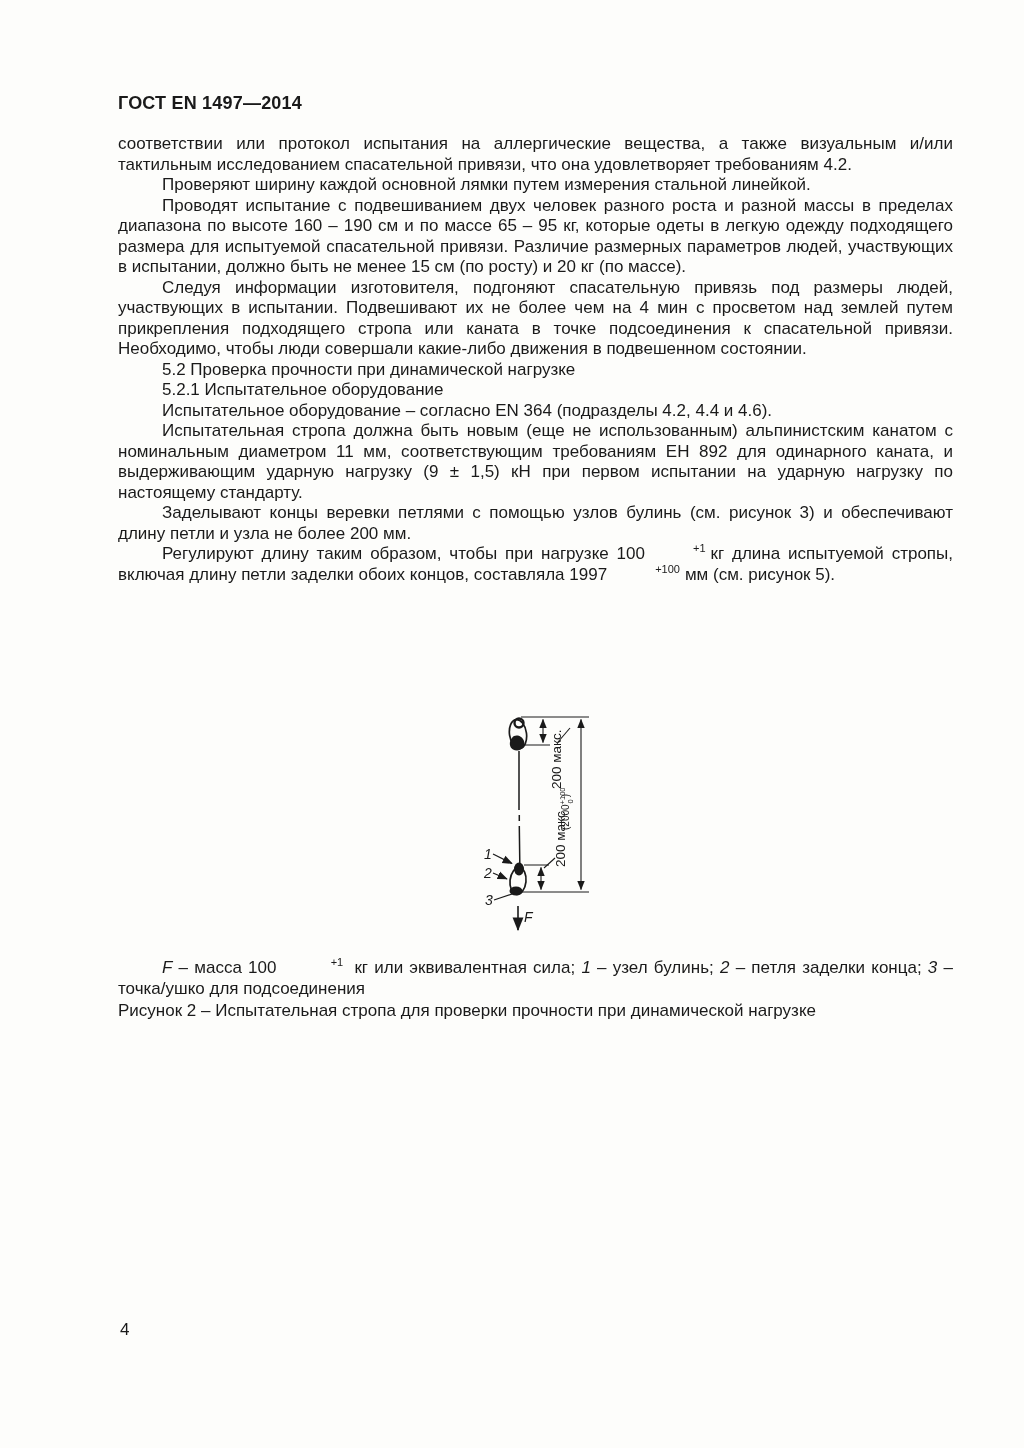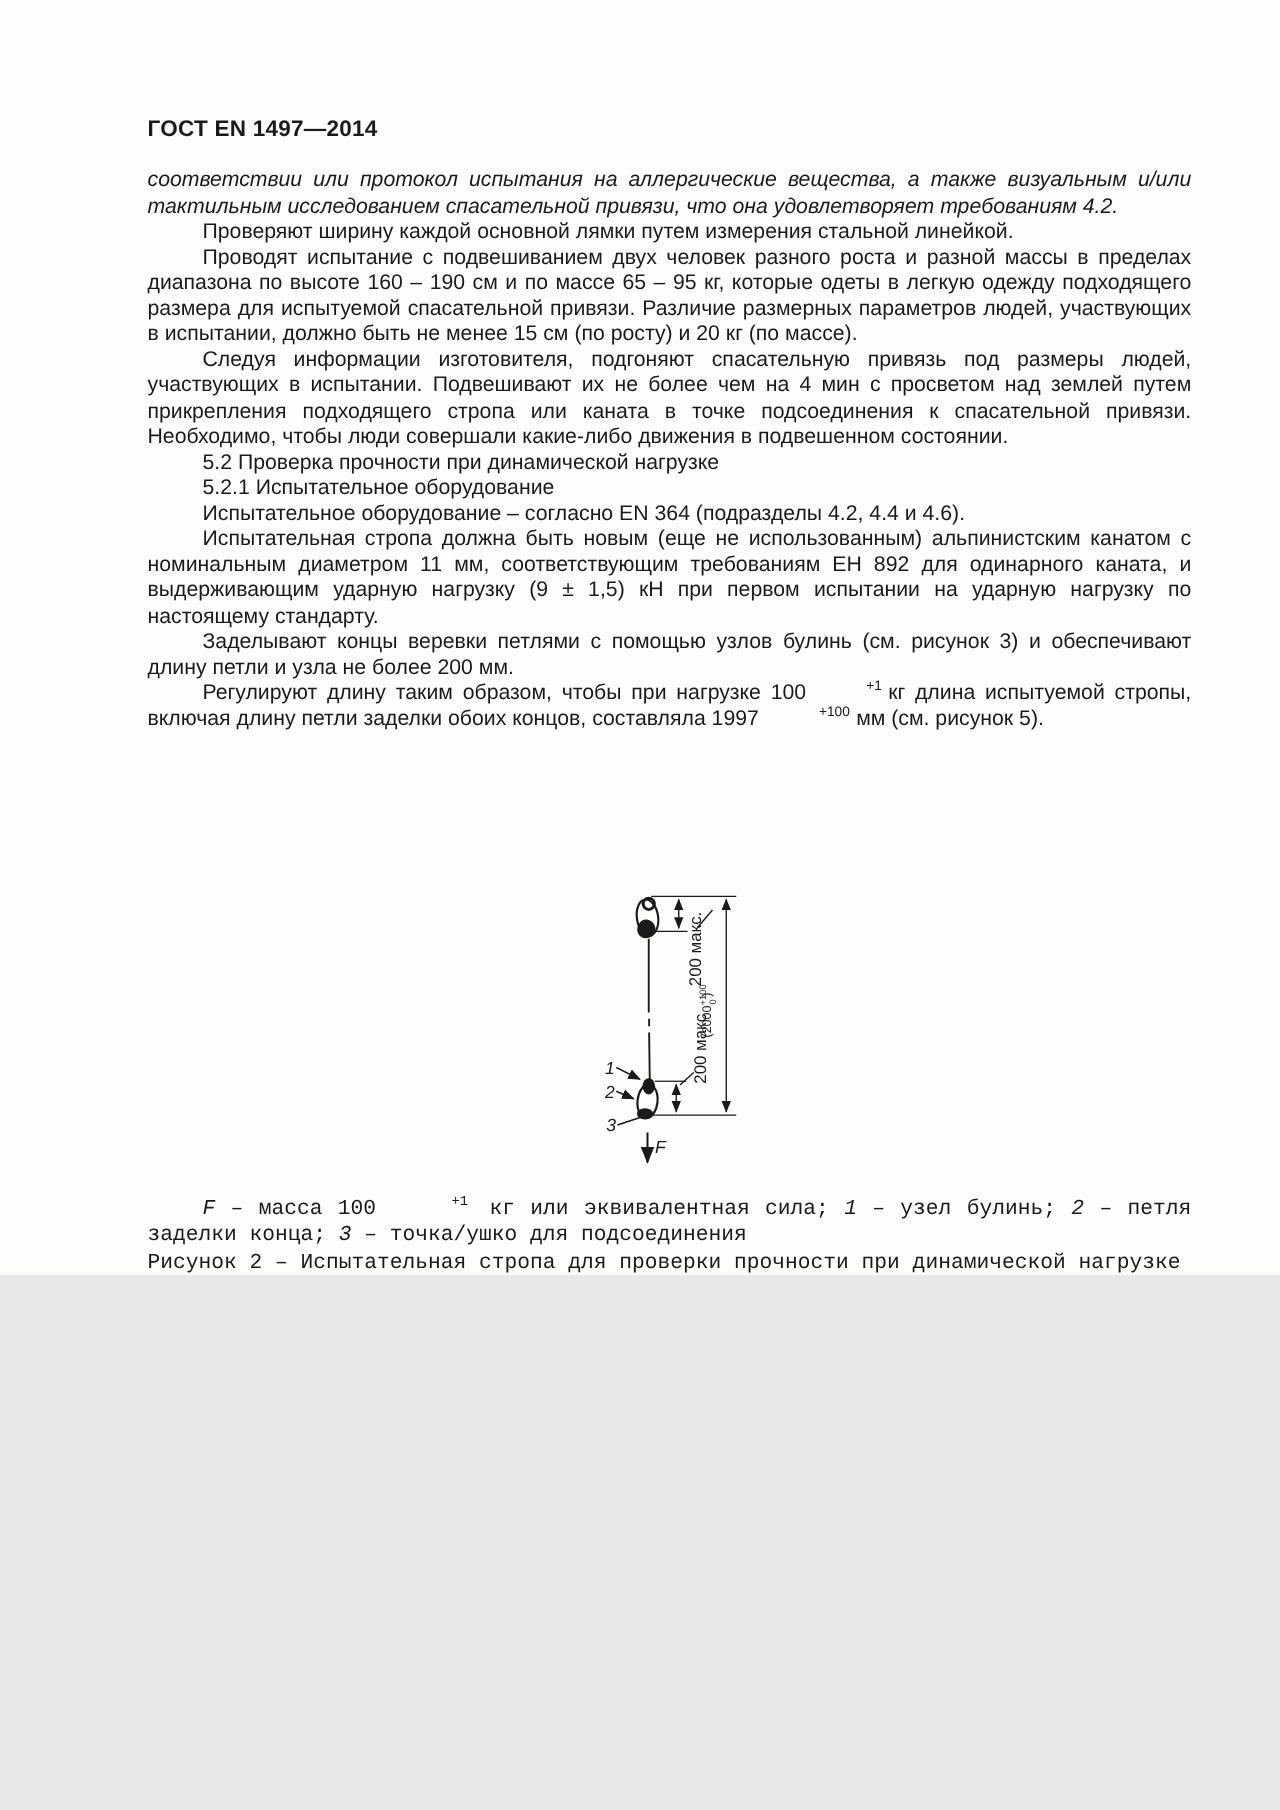--- a/index.html
+++ b/index.html
@@ -1,52 +1,52 @@
 <!DOCTYPE html>
 <html><head>
 <meta charset="utf-8">
 <style>
   html,body{margin:0;padding:0;background:#e8e8e8;}
   .page{
     position:relative;
-    width:1024px;height:1020px;
+    width:1024px;height:1448px;
     margin:0 auto;
     background:#fdfdfb;
     font-family:"Liberation Sans", sans-serif;
     color:#1a1a1a;
     overflow:hidden;
   }
   .doc-header{
     position:absolute;left:118px;top:93px;
     font-size:18px;font-weight:bold;letter-spacing:.2px;
   }
   .body-text{
     position:absolute;left:118px;top:134px;width:835px;
     font-size:17px;line-height:20.5px;
     text-align:justify;
   }
   .body-text p{margin:0;text-indent:44px;}
-  .body-text p.no-indent{text-indent:0;font-style:italic;}
+  .body-text p.no-indent{text-indent:0;}
   .body-text p.bold{font-weight:normal;}
   .sup{
     display:inline-block;
     font-size:11px;
     vertical-align:7px;
     margin:0 5px 0 4px;
     line-height:0;
   }
   .figure-wrap{
     position:absolute;left:458px;top:700px;width:175px;height:250px;
   }
   .figure-wrap svg{overflow:visible;}
   .caption{
     position:absolute;left:118px;top:957px;width:835px;
     font-size:17px;line-height:21px;
   }
-  .caption p{margin:0;font-family:Liberation Mono, monospace;}
+  .caption p{margin:0;}
   .caption .legend{text-indent:44px;text-align:justify;}
   .caption .ital{font-style:italic;}
   .caption .fig-title{text-align:left;margin-top:1px;}
   .page-number{
     position:absolute;left:120px;top:1320px;
     font-size:17px;
   }
   svg text{fill:#1a1a1a;font-family:"Liberation Sans", sans-serif;}
 </style>
 </head>

